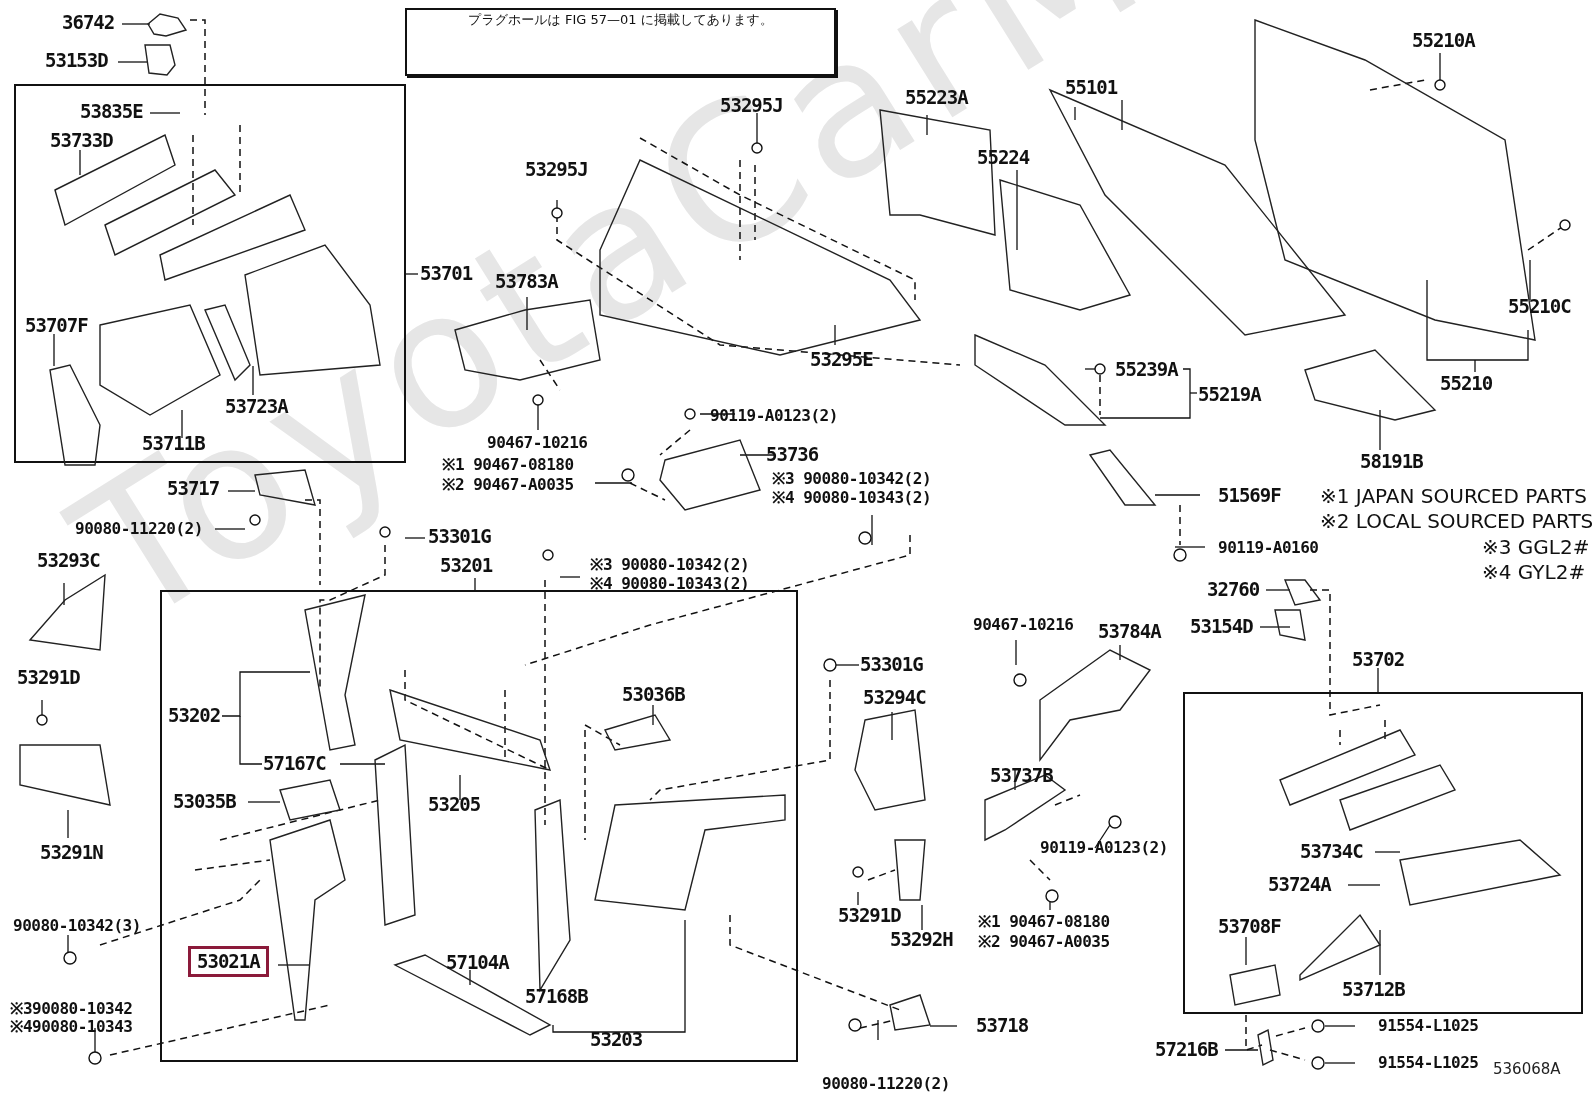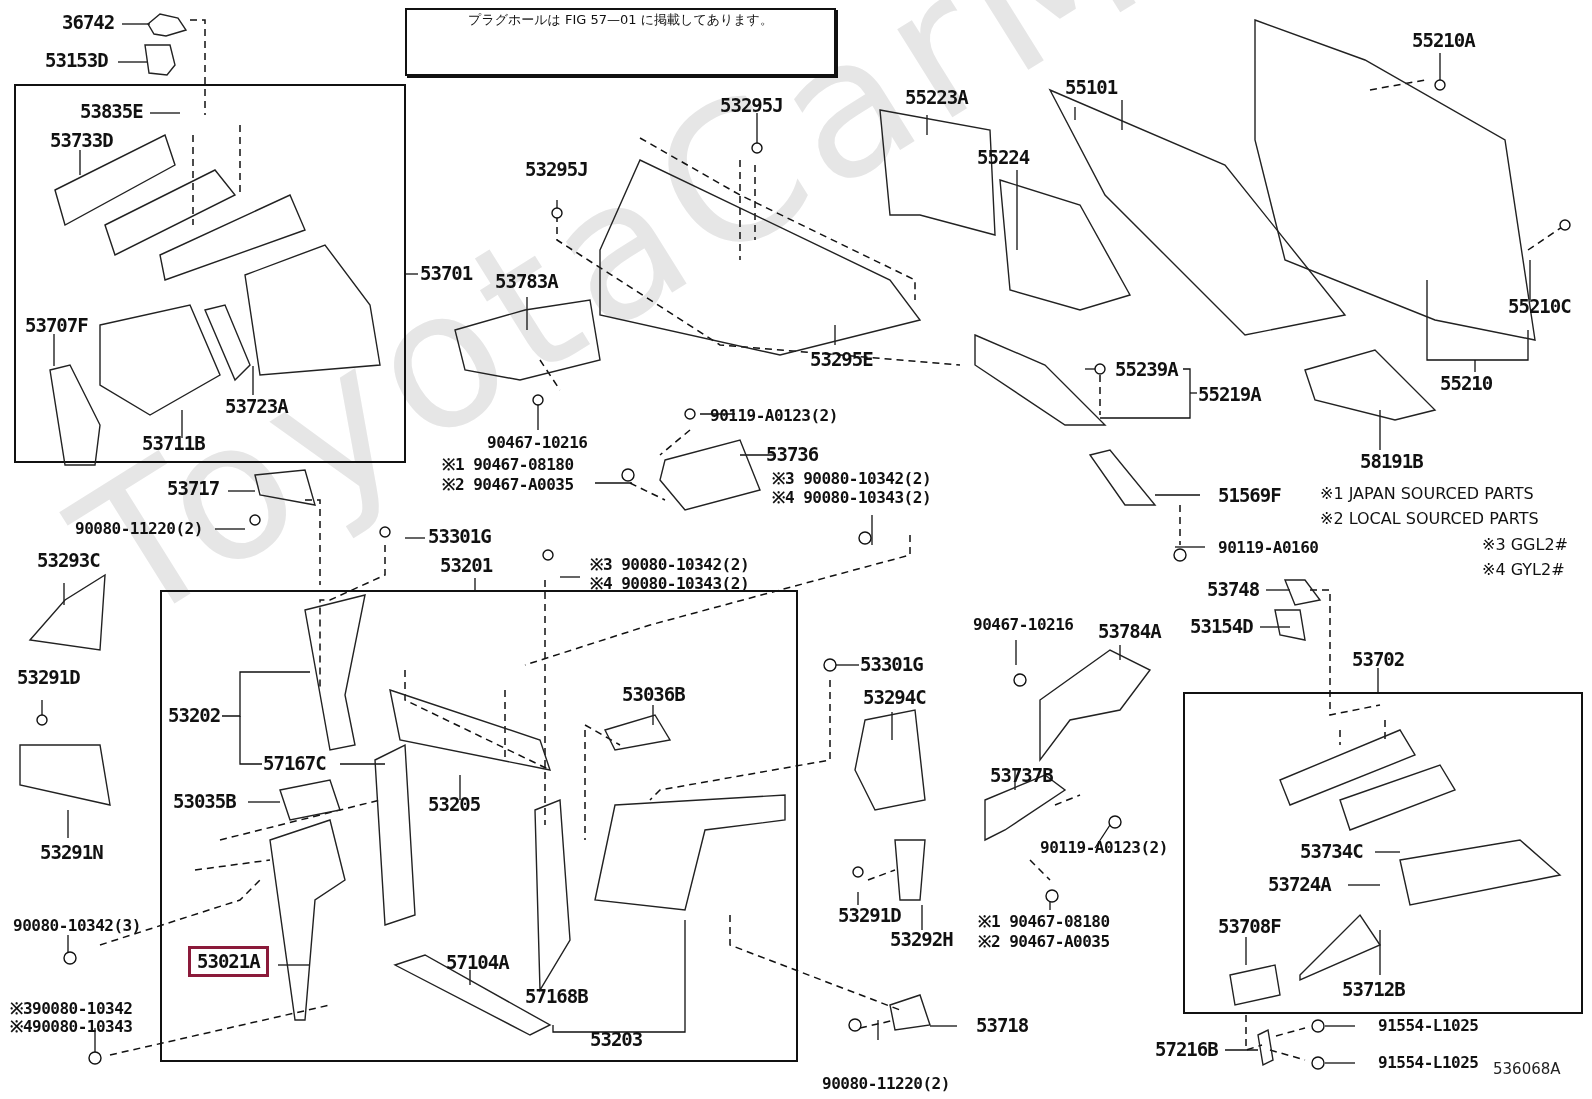--- a/index.html
+++ b/index.html
@@ -3,21 +3,21 @@
 <meta charset="utf-8">
 <style>
   html, body { margin: 0; padding: 0; background: #ffffff; }
   body { width: 1592px; height: 1099px; position: relative; overflow: hidden;
          font-family: "DejaVu Sans Mono", "Liberation Mono", monospace; color: #111; }
   #stage { position: absolute; left: 0; top: 0; width: 1592px; height: 1099px; }
   svg { position: absolute; left: 0; top: 0; }
   .lbl { position: absolute; font-family: "DejaVu Sans Mono", monospace; font-weight: bold;
          font-size: 19px; letter-spacing: -1px; line-height: 1; white-space: nowrap; color: #111; }
   .lbl.sm { font-size: 16px; letter-spacing: -0.5px; }
-  .lbl.note { font-family: "DejaVu Sans", sans-serif; font-weight: normal; font-size: 16px; letter-spacing: 0; }
+  .lbl.note { font-family: "DejaVu Sans", sans-serif; font-weight: normal; font-size: 20px; letter-spacing: 0; }
   .highlight { border: 3px solid #8b1a3a; padding: 3px 6px; }
   .notice { position: absolute; left: 405px; top: 8px; width: 427px; height: 64px;
             border: 2px solid #111; box-shadow: 2px 2px 0 #111; text-align: center; background:#fff; }
   .notice div { font-family: "DejaVu Sans", sans-serif; font-size: 13px; line-height: 19px; }
   .notice .ref { font-family: "DejaVu Sans Mono", monospace; font-weight: bold; font-size: 15px; }
   .figno { position: absolute; left: 1493px; top: 1060px; font-family: "DejaVu Sans", sans-serif;
            font-size: 15px; color: #222; }
   .watermark { position: absolute; left: 40px; top: 480px; font-family: "DejaVu Sans", sans-serif;
                font-size: 190px; color: #e6e6e6; transform: rotate(-32deg); transform-origin: left top;
                white-space: nowrap; letter-spacing: 10px; pointer-events: none; }
@@ -302,21 +302,21 @@
   <div class="lbl note" style="left:1482px;top:537px">※3  GGL2#</div>
   <div class="lbl note" style="left:1482px;top:562px">※4  GYL2#</div>
 
   <div class="lbl sm" style="left:973px;top:617px">90467-10216</div>
   <div class="lbl" style="left:1098px;top:622px">53784A</div>
   <div class="lbl" style="left:990px;top:766px">53737B</div>
   <div class="lbl sm" style="left:1040px;top:840px">90119-A0123(2)</div>
   <div class="lbl sm" style="left:978px;top:914px">※1 90467-08180</div>
   <div class="lbl sm" style="left:978px;top:934px">※2 90467-A0035</div>
 
-  <div class="lbl" style="left:1207px;top:580px">53748</div>
+  <div class="lbl" style="left:1207px;top:580px">32760</div>
   <div class="lbl" style="left:1190px;top:617px">53154D</div>
   <div class="lbl" style="left:1352px;top:650px">53702</div>
   <div class="lbl" style="left:1300px;top:842px">53734C</div>
   <div class="lbl" style="left:1268px;top:875px">53724A</div>
   <div class="lbl" style="left:1218px;top:917px">53708F</div>
   <div class="lbl" style="left:1342px;top:980px">53712B</div>
   <div class="lbl" style="left:1155px;top:1040px">57216B</div>
   <div class="lbl sm" style="left:1378px;top:1018px">91554-L1025</div>
   <div class="lbl sm" style="left:1378px;top:1055px">91554-L1025</div>
 

